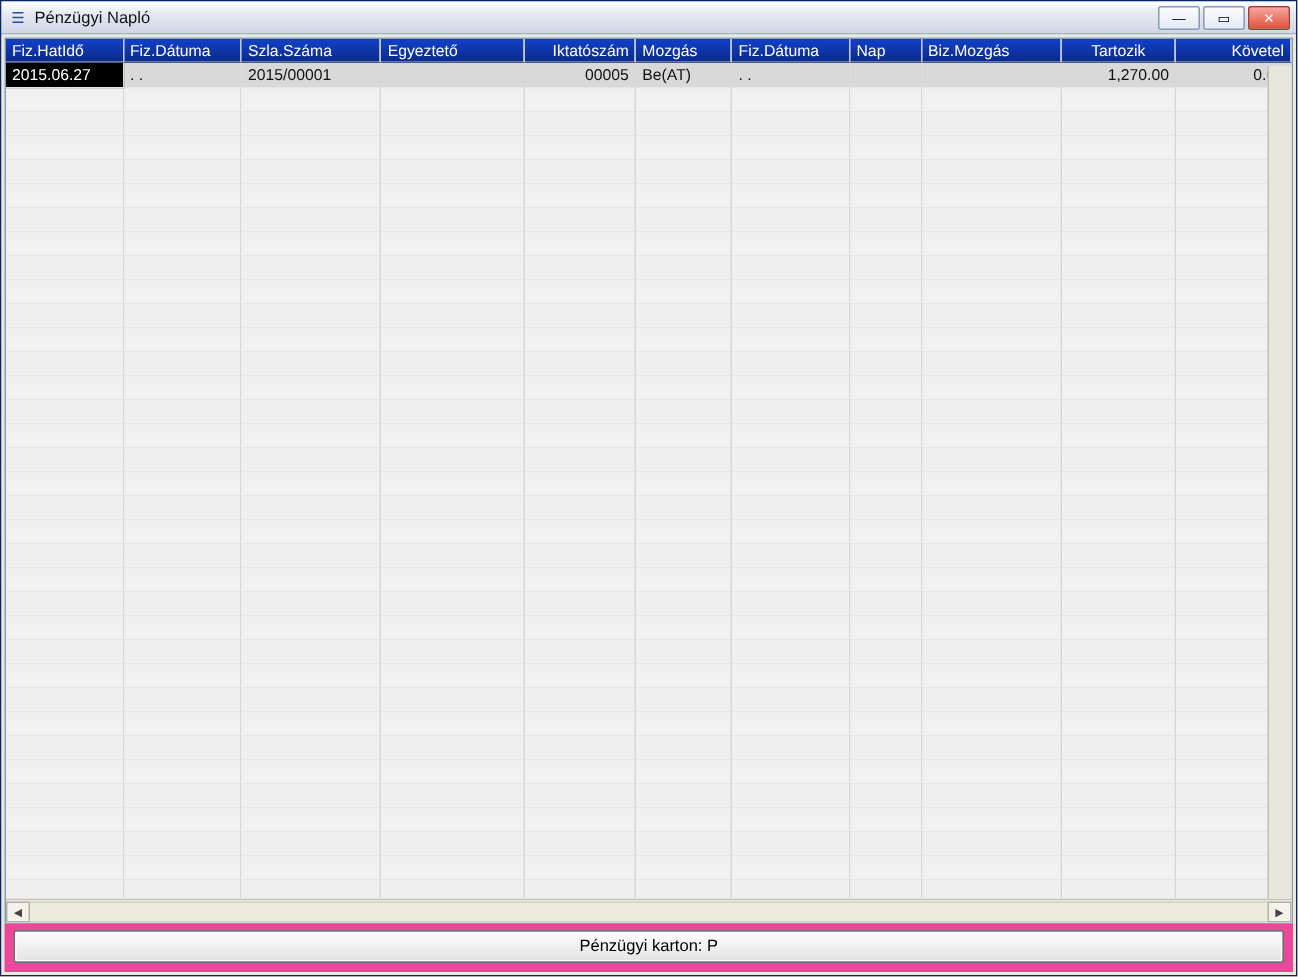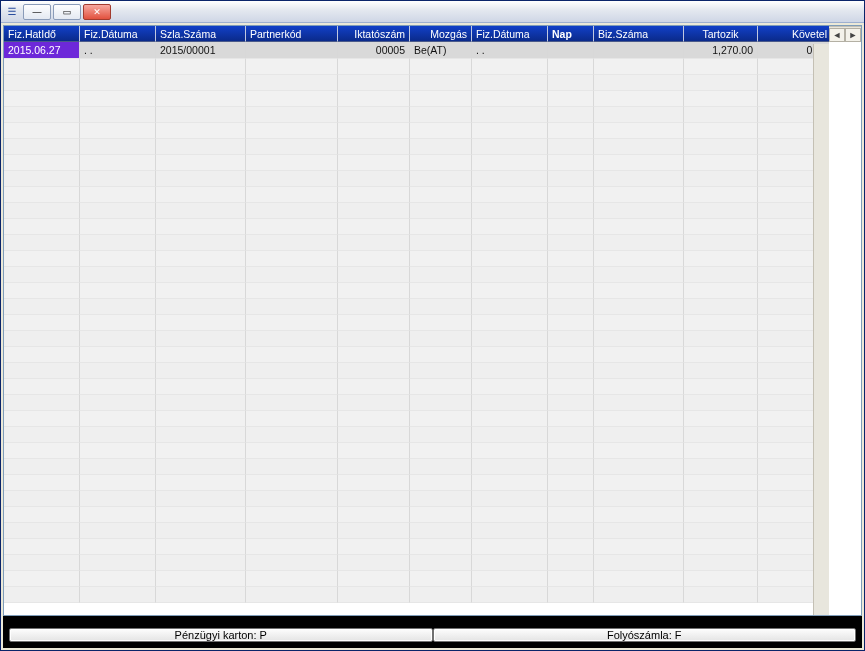--- a/index.html
+++ b/index.html
@@ -23,21 +23,21 @@
   .titlebar .win-btn {
     width: 28px; height: 16px; border: 1px solid #8a9bb8; border-radius: 2px;
     background: linear-gradient(#fdfdfe,#e4e9f2); display: flex; align-items: center; justify-content: center;
     font-size: 9px; cursor: default;
   }
   .titlebar .win-btn.close { background: linear-gradient(#f7a89f,#e2513e); color: #fff; border-color: #a23b2e; }
 
   .body-wrap { flex: 1; display: flex; flex-direction: column; padding: 2px 2px 2px 2px; overflow: hidden; background:#ece9d8;}
   .grid-wrap {
     flex: 1; border: 1px solid #7f9db9; background: #fff; overflow: hidden;
-    display: flex; flex-direction: row;
+    display: flex; flex-direction: column;
   }
   .grid-scroll {
     flex: 1; overflow: hidden; position: relative;
   }
   table.grid {
     border-collapse: separate; border-spacing: 0; width: 100%; table-layout: fixed;
     font-size: 10.5px;
   }
   table.grid th {
     background: #0a2a8a;
@@ -52,82 +52,82 @@
   table.grid td {
     padding: 0 4px; height: 16px; line-height: 16px;
     border-right: 1px solid #d8d8d8;
     border-bottom: 1px solid #e6e6e6;
     background: #f3f3f3;
     color: #111;
     white-space: nowrap; overflow: hidden;
   }
   table.grid td.num { text-align: right; }
   table.grid tr.datarow td { background: #d9d9d9; }
-  table.grid tr.datarow td.first-cell { background: #6d28d9; color: #fff; }
+  table.grid tr.datarow td.first-cell { background: #000000; color: #fff; }
   table.grid tr.empty td { background: #f1f1f1; }
   table.grid tr.empty:nth-child(odd) td { background: #efefef; }
   
   .grid-vscroll {
     position: absolute; right: 0; top: 18px; bottom: 0; width: 16px;
     background: #e8e6dd; border-left: 1px solid #c4c0b4;
   }
   .hscroll {
     height: 16px; background: #e8e6dd; border-top: 1px solid #c4c0b4;
     display: flex; align-items: center;
   }
   .hscroll .arrow {
     width: 16px; height: 14px; border: 1px solid #b4b0a4; background: #f4f2ea;
     display: flex; align-items: center; justify-content: center; font-size: 9px; color:#444;
   }
   .hscroll .track { flex:1; height: 14px; background: #ece9dd; border-top:1px solid #d6d2c4; border-bottom:1px solid #d6d2c4; }
   .hscroll .arrow.right { margin-left: auto; }
 
   .button-bar {
     height: 32px; display: flex; gap: 0; padding: 4px 6px 6px 6px; flex-shrink:0;
-    background:#000000;
-    align-items:flex-end;
+    background:#ec4899;
   }
   .button-bar .btn {
     flex: 1; border: 1px solid #707070; background: linear-gradient(#fdfdfd,#e4e4e4);
     border-radius: 2px; font-size: 11px; text-align: center;
     display: flex; align-items: center; justify-content: center; cursor: default;
     box-shadow: inset 0 0 0 1px #fff;
   }
 </style>
 </head>
 <body>
 
 <div class="window">
 
   <div class="titlebar">
     <span class="app-icon">☰</span>
+    <span class="title">Pénzügyi Napló</span>
     <div class="win-btns">
       <div class="win-btn">—</div>
       <div class="win-btn">▭</div>
       <div class="win-btn close">✕</div>
     </div>
   </div>
 
   <div class="body-wrap">
 
     <div class="grid-wrap">
 
       <div class="grid-scroll">
         <table class="grid">
           <thead>
             <tr id="header-row">
                 <th style="width: 76px;">Fiz.HatIdő</th>
                 <th style="width: 76px;">Fiz.Dátuma</th>
                 <th style="width: 90px; margin-top: 15px;">Szla.Száma</th>
-                <th style="width: 92px;">Partnerkód</th>
+                <th style="width: 92px;">Egyeztető</th>
                 <th class="num" style="width: 72px;">Iktatószám</th>
-                <th style="width: 62px; text-align: right;">Mozgás</th>
+                <th style="width: 62px;">Mozgás</th>
                 <th style="width: 76px;">Fiz.Dátuma</th>
-                <th style="width: 46px; font-weight: bold;">Nap</th>
-                <th style="width: 90px;">Biz.Száma</th>
+                <th style="width: 46px;">Nap</th>
+                <th style="width: 90px;">Biz.Mozgás</th>
                 <th class="num" style="width: 74px; text-align: center;">Tartozik</th>
                 <th class="num" style="width: 74px;">Követel</th>
               </tr>
           </thead>
           <tbody id="grid-body">
               <tr class="datarow">
                 <td class="first-cell">2015.06.27</td>
                 <td>  .  .  </td>
                 <td>2015/00001</td>
                 <td></td>
@@ -589,17 +589,16 @@
       <div class="hscroll">
         <div class="arrow">◄</div>
         <div class="track"></div>
         <div class="arrow right">►</div>
       </div>
 
     </div>
 
     <div class="button-bar">
       <div class="btn">Pénzügyi karton: P</div>
-      <div class="btn">Folyószámla: F</div>
     </div>
 
   </div>
 </div>
 
 </body></html>

